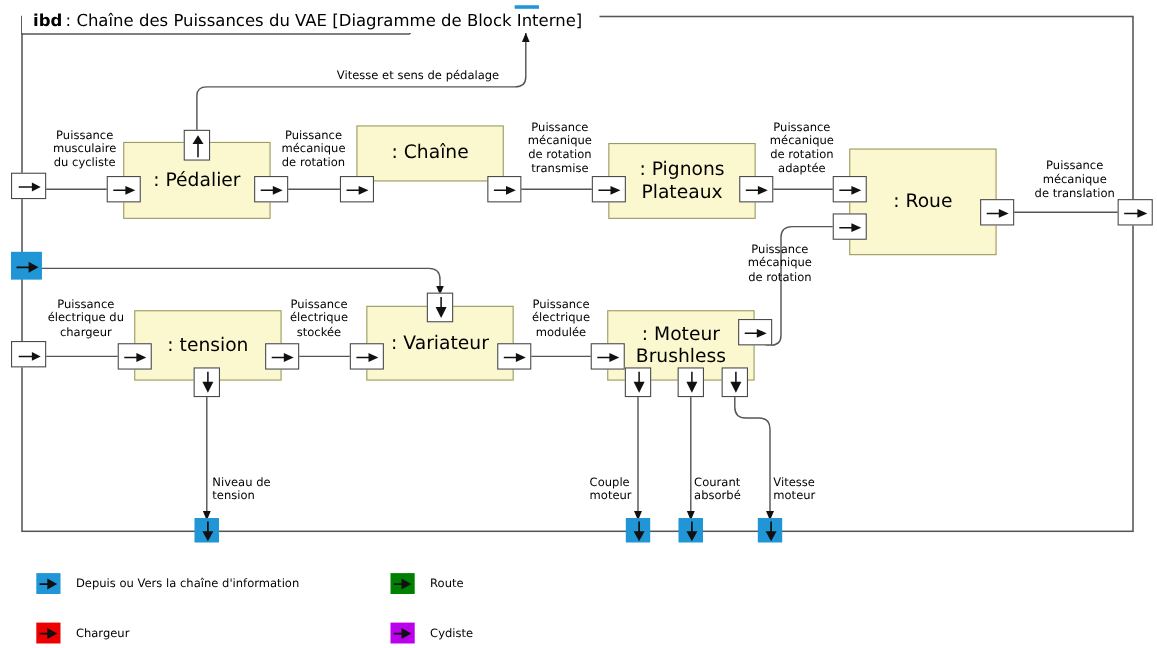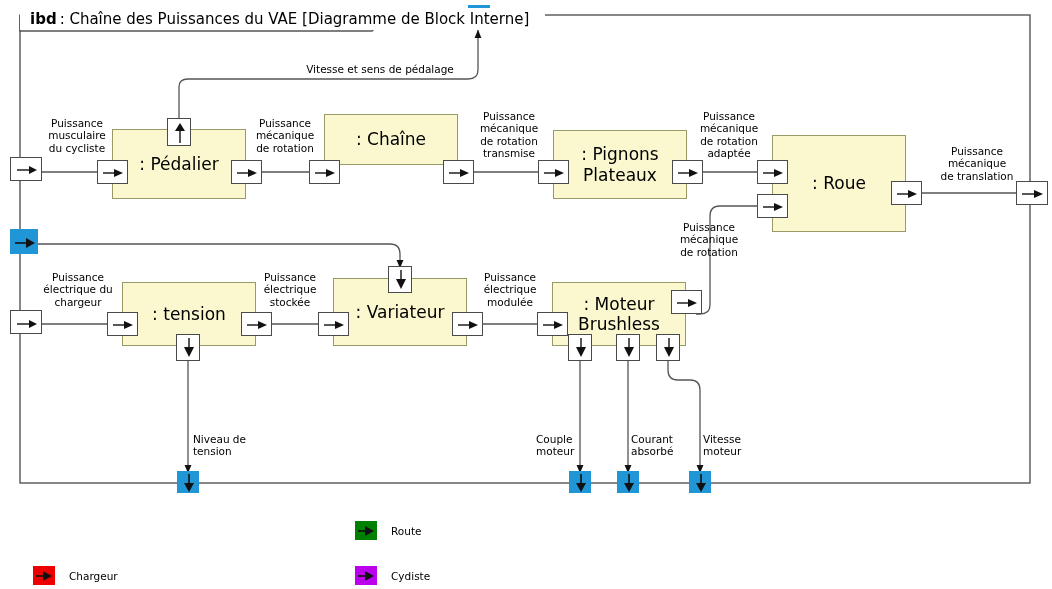--- a/index.html
+++ b/index.html
@@ -360,20 +360,29 @@
 
   <div class="lbl l" style="left:536px;top:433px;width:56px;">Couple
 moteur</div>
 
   <div class="lbl l" style="left:631px;top:433px;width:58px;">Courant
 absorbé</div>
 
   <div class="lbl l" style="left:703px;top:433px;width:56px;">Vitesse
 moteur</div>
 
+  <div class="legend-item" style="left:33px;top:521px;">
+    <span class="legend-swatch" style="background:#2196d6;">
+      <svg width="22" height="19">
+          <path d="M3,10 L14,10" stroke="#111" stroke-width="1.6"></path>
+          <path d="M10,5 L19,10 L10,15 z" fill="#111"></path>
+        </svg>
+    </span>
+    <span class="legend-text">Depuis ou Vers la chaîne d'information</span>
+  </div>
 
   <div class="legend-item" style="left:355px;top:521px;">
     <span class="legend-swatch" style="background:#008000;">
       <svg width="22" height="19">
           <path d="M3,10 L14,10" stroke="#111" stroke-width="1.6"></path>
           <path d="M10,5 L19,10 L10,15 z" fill="#111"></path>
         </svg>
     </span>
     <span class="legend-text">Route</span>
   </div>

